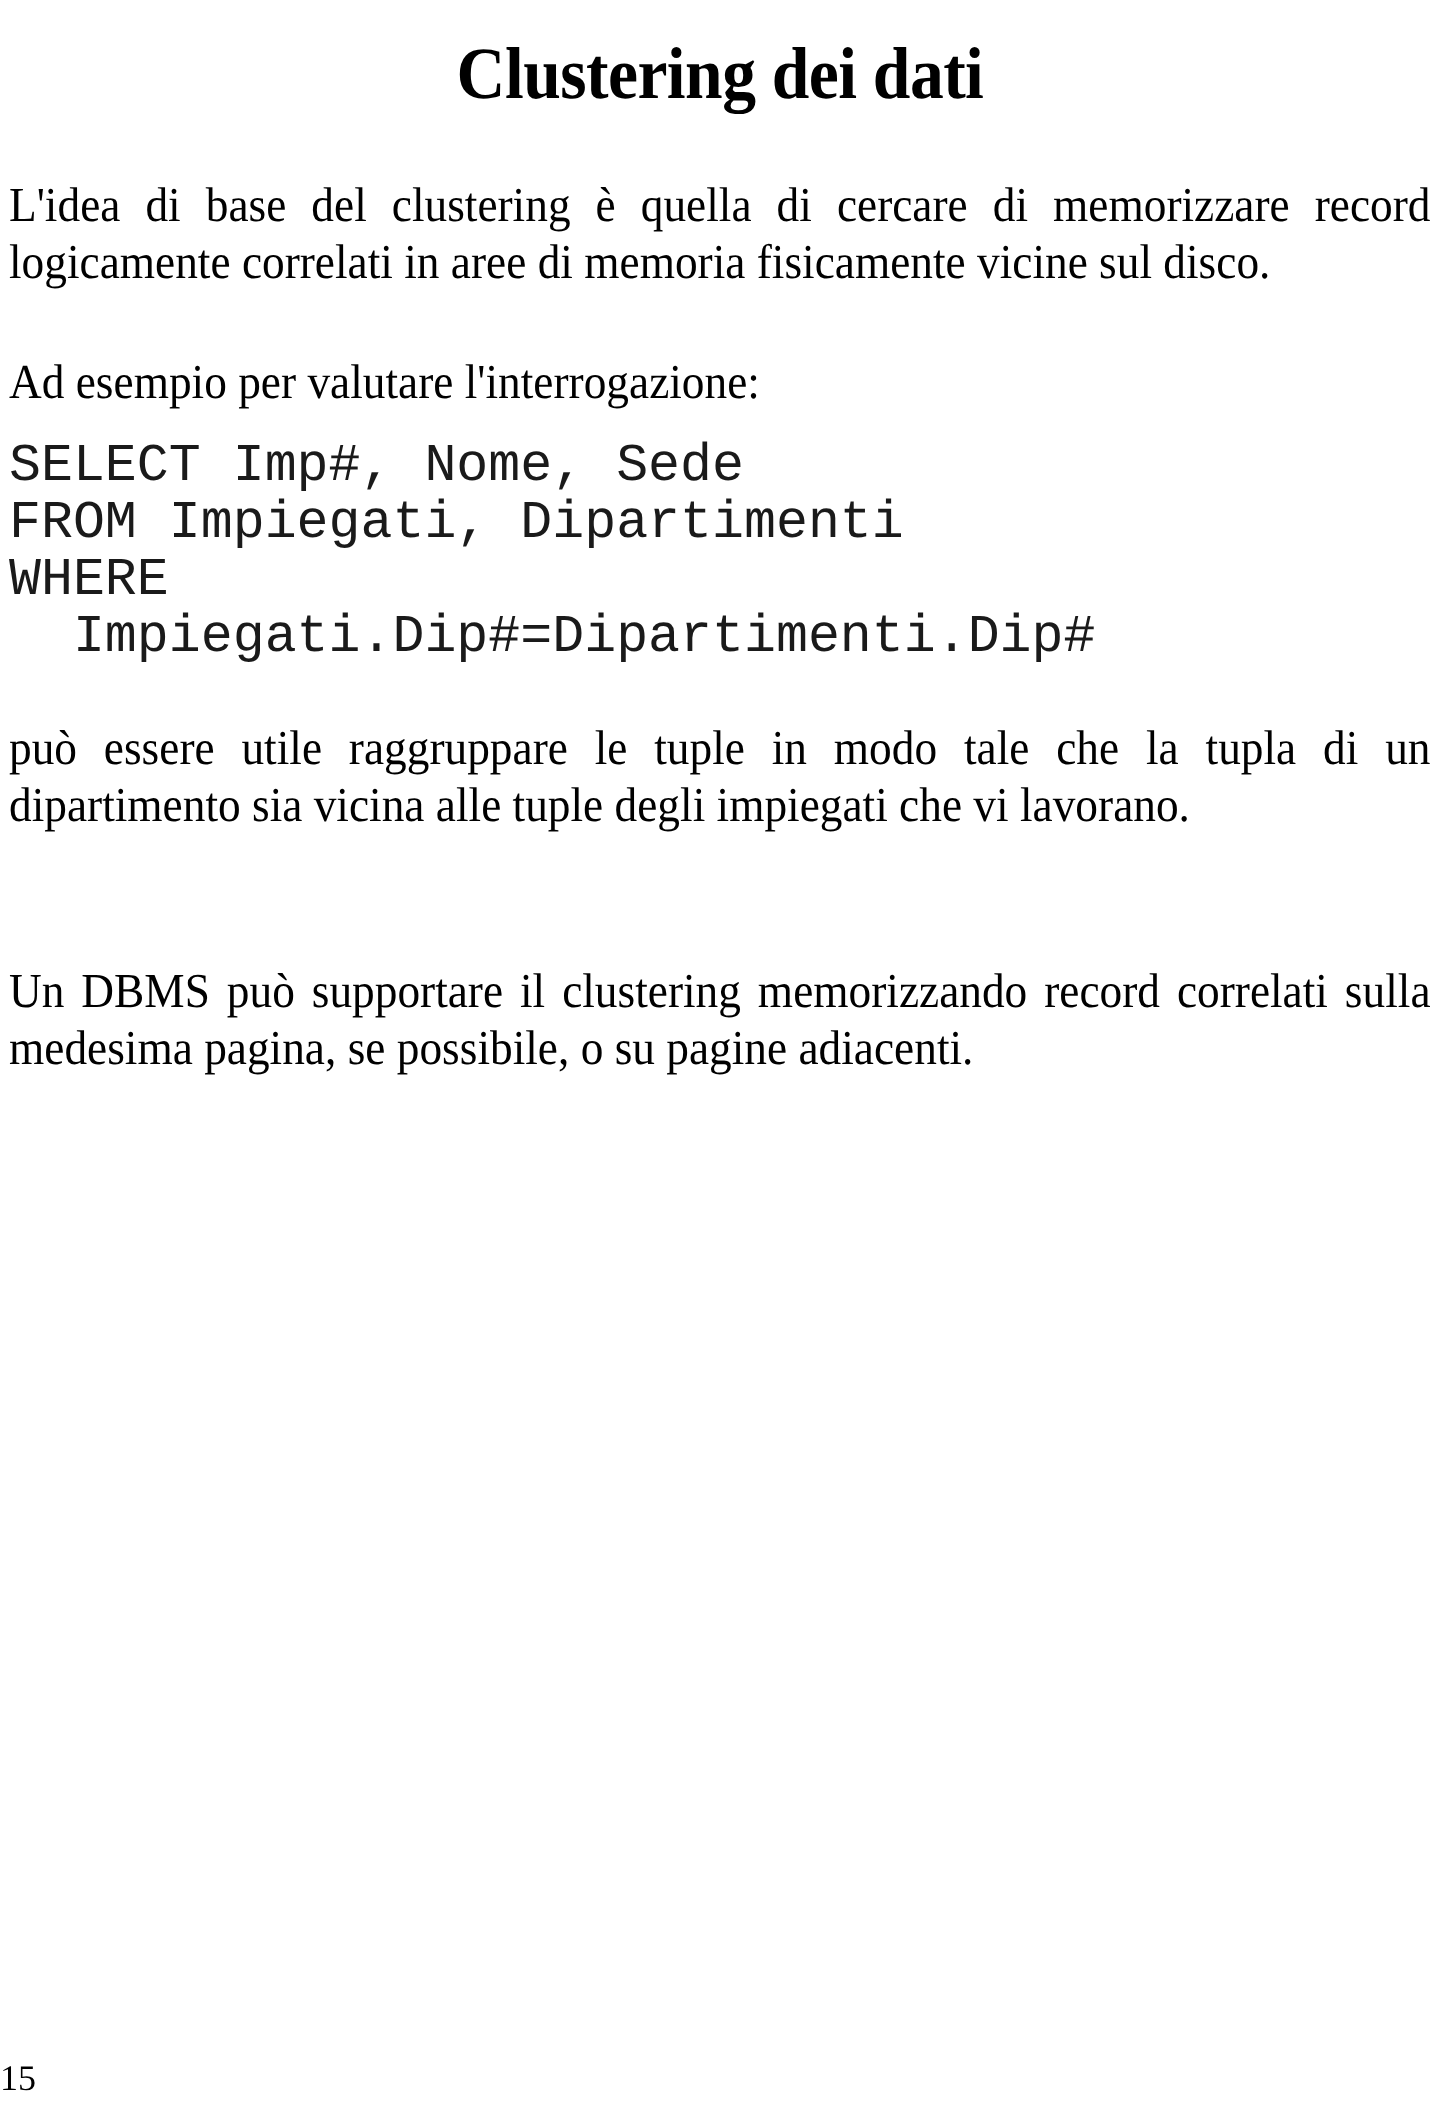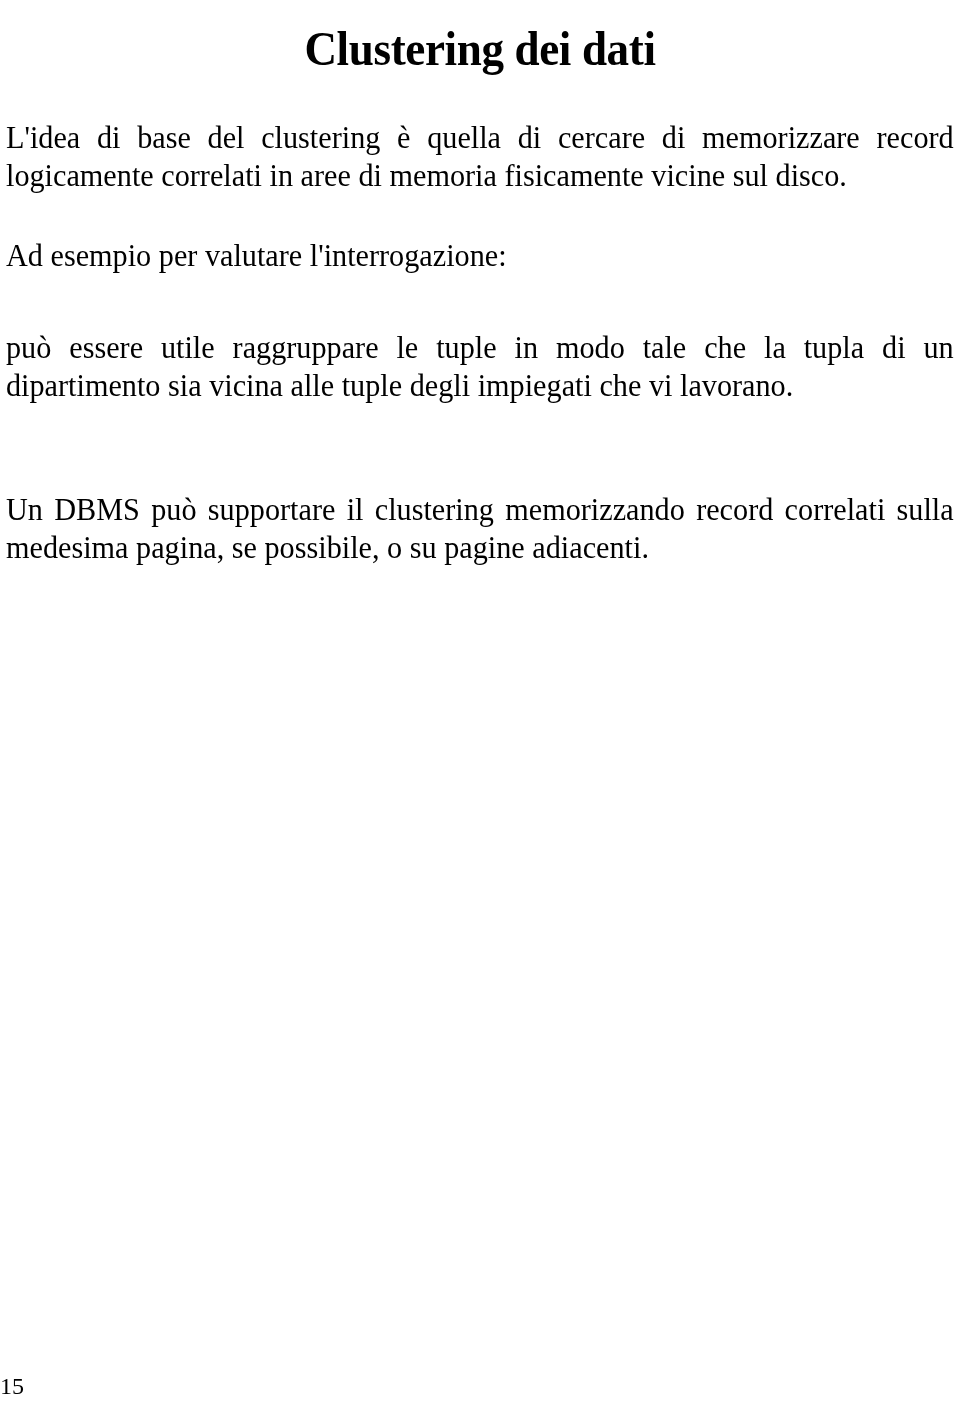--- a/index.html
+++ b/index.html
@@ -103,20 +103,24 @@
   <div class="content">
 
     <p class="body">L'idea di base del clustering è quella di cercare di memorizzare record logicamente correlati in aree di memoria fisicamente vicine sul disco.</p>
 
     <div class="gap-para-1"></div>
 
     <p class="body">Ad esempio per valutare l'interrogazione:</p>
 
     <div class="gap-code-top"></div>
 
+    <pre class="code code-lines">SELECT Imp#, Nome, Sede
+FROM Impiegati, Dipartimenti
+WHERE
+  Impiegati.Dip#=Dipartimenti.Dip#</pre>
 
     <div class="gap-code-bottom"></div>
 
     <p class="body">può essere utile raggruppare le tuple in modo tale che la tupla di un dipartimento sia vicina alle tuple degli impiegati che vi lavorano.</p>
 
     <div class="gap-para-2"></div>
 
     <p class="body">Un DBMS può supportare il clustering memorizzando record correlati sulla medesima pagina, se possibile, o su pagine adiacenti.</p>
 
   </div>

